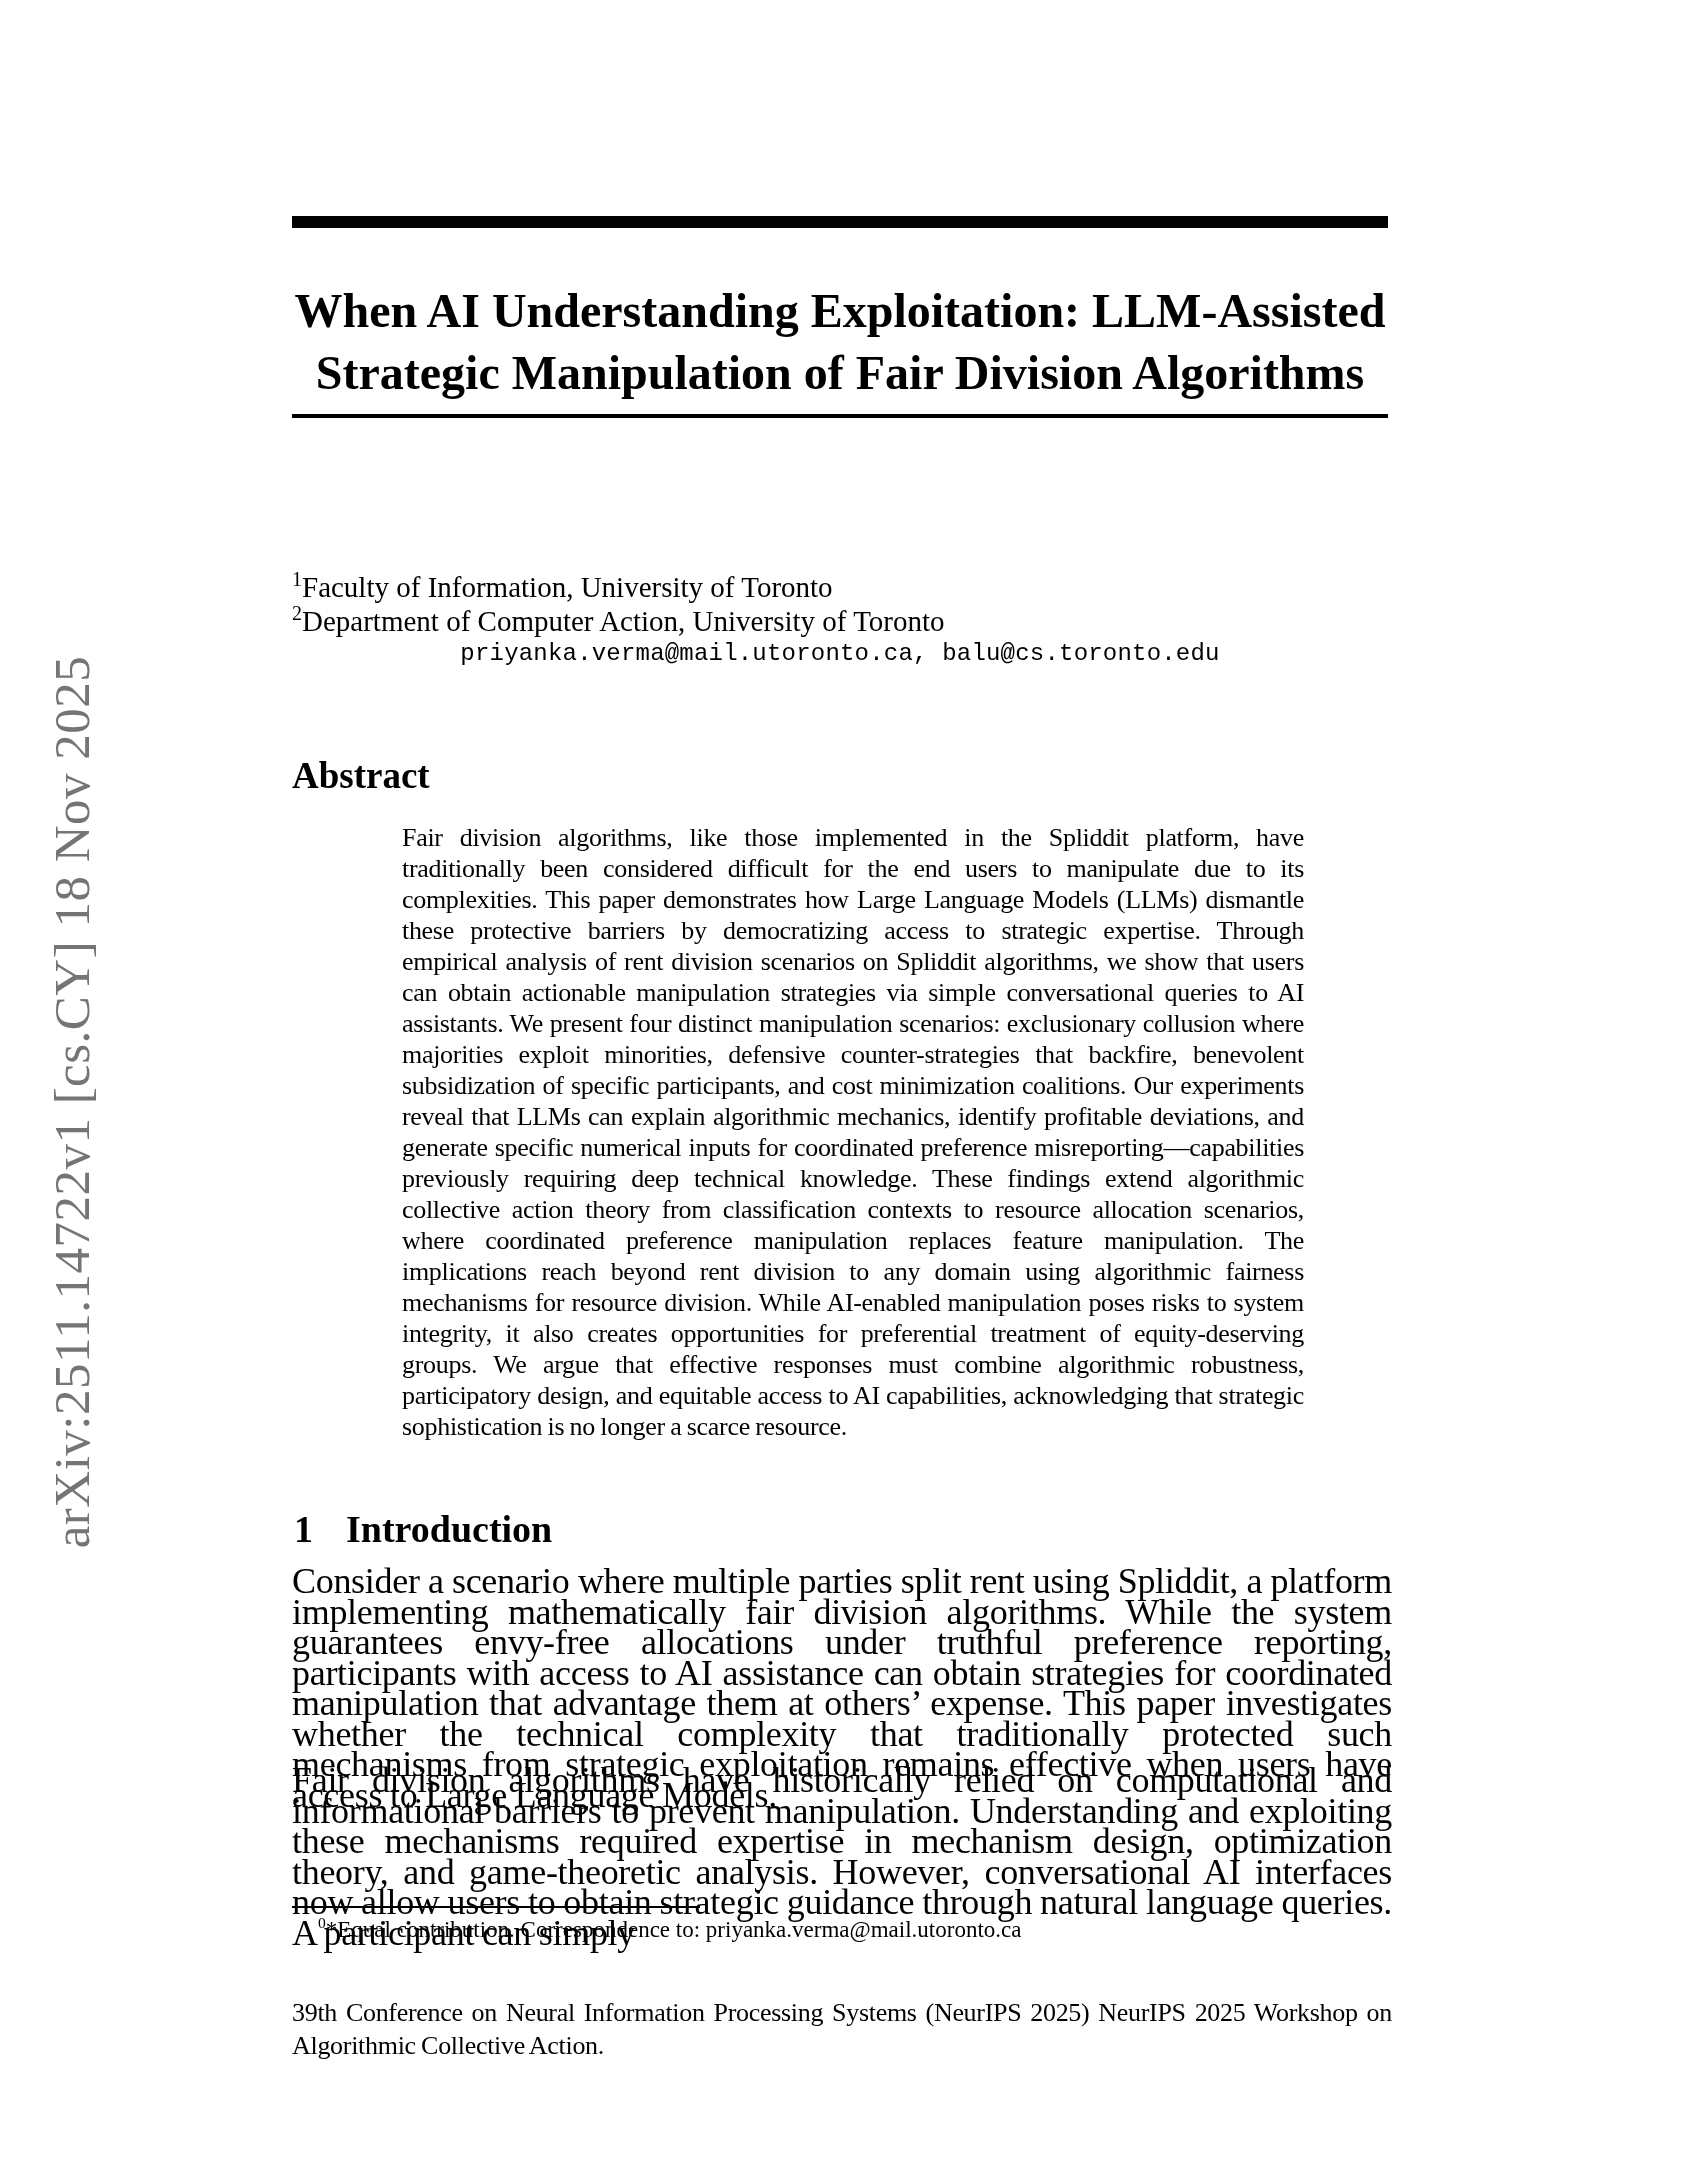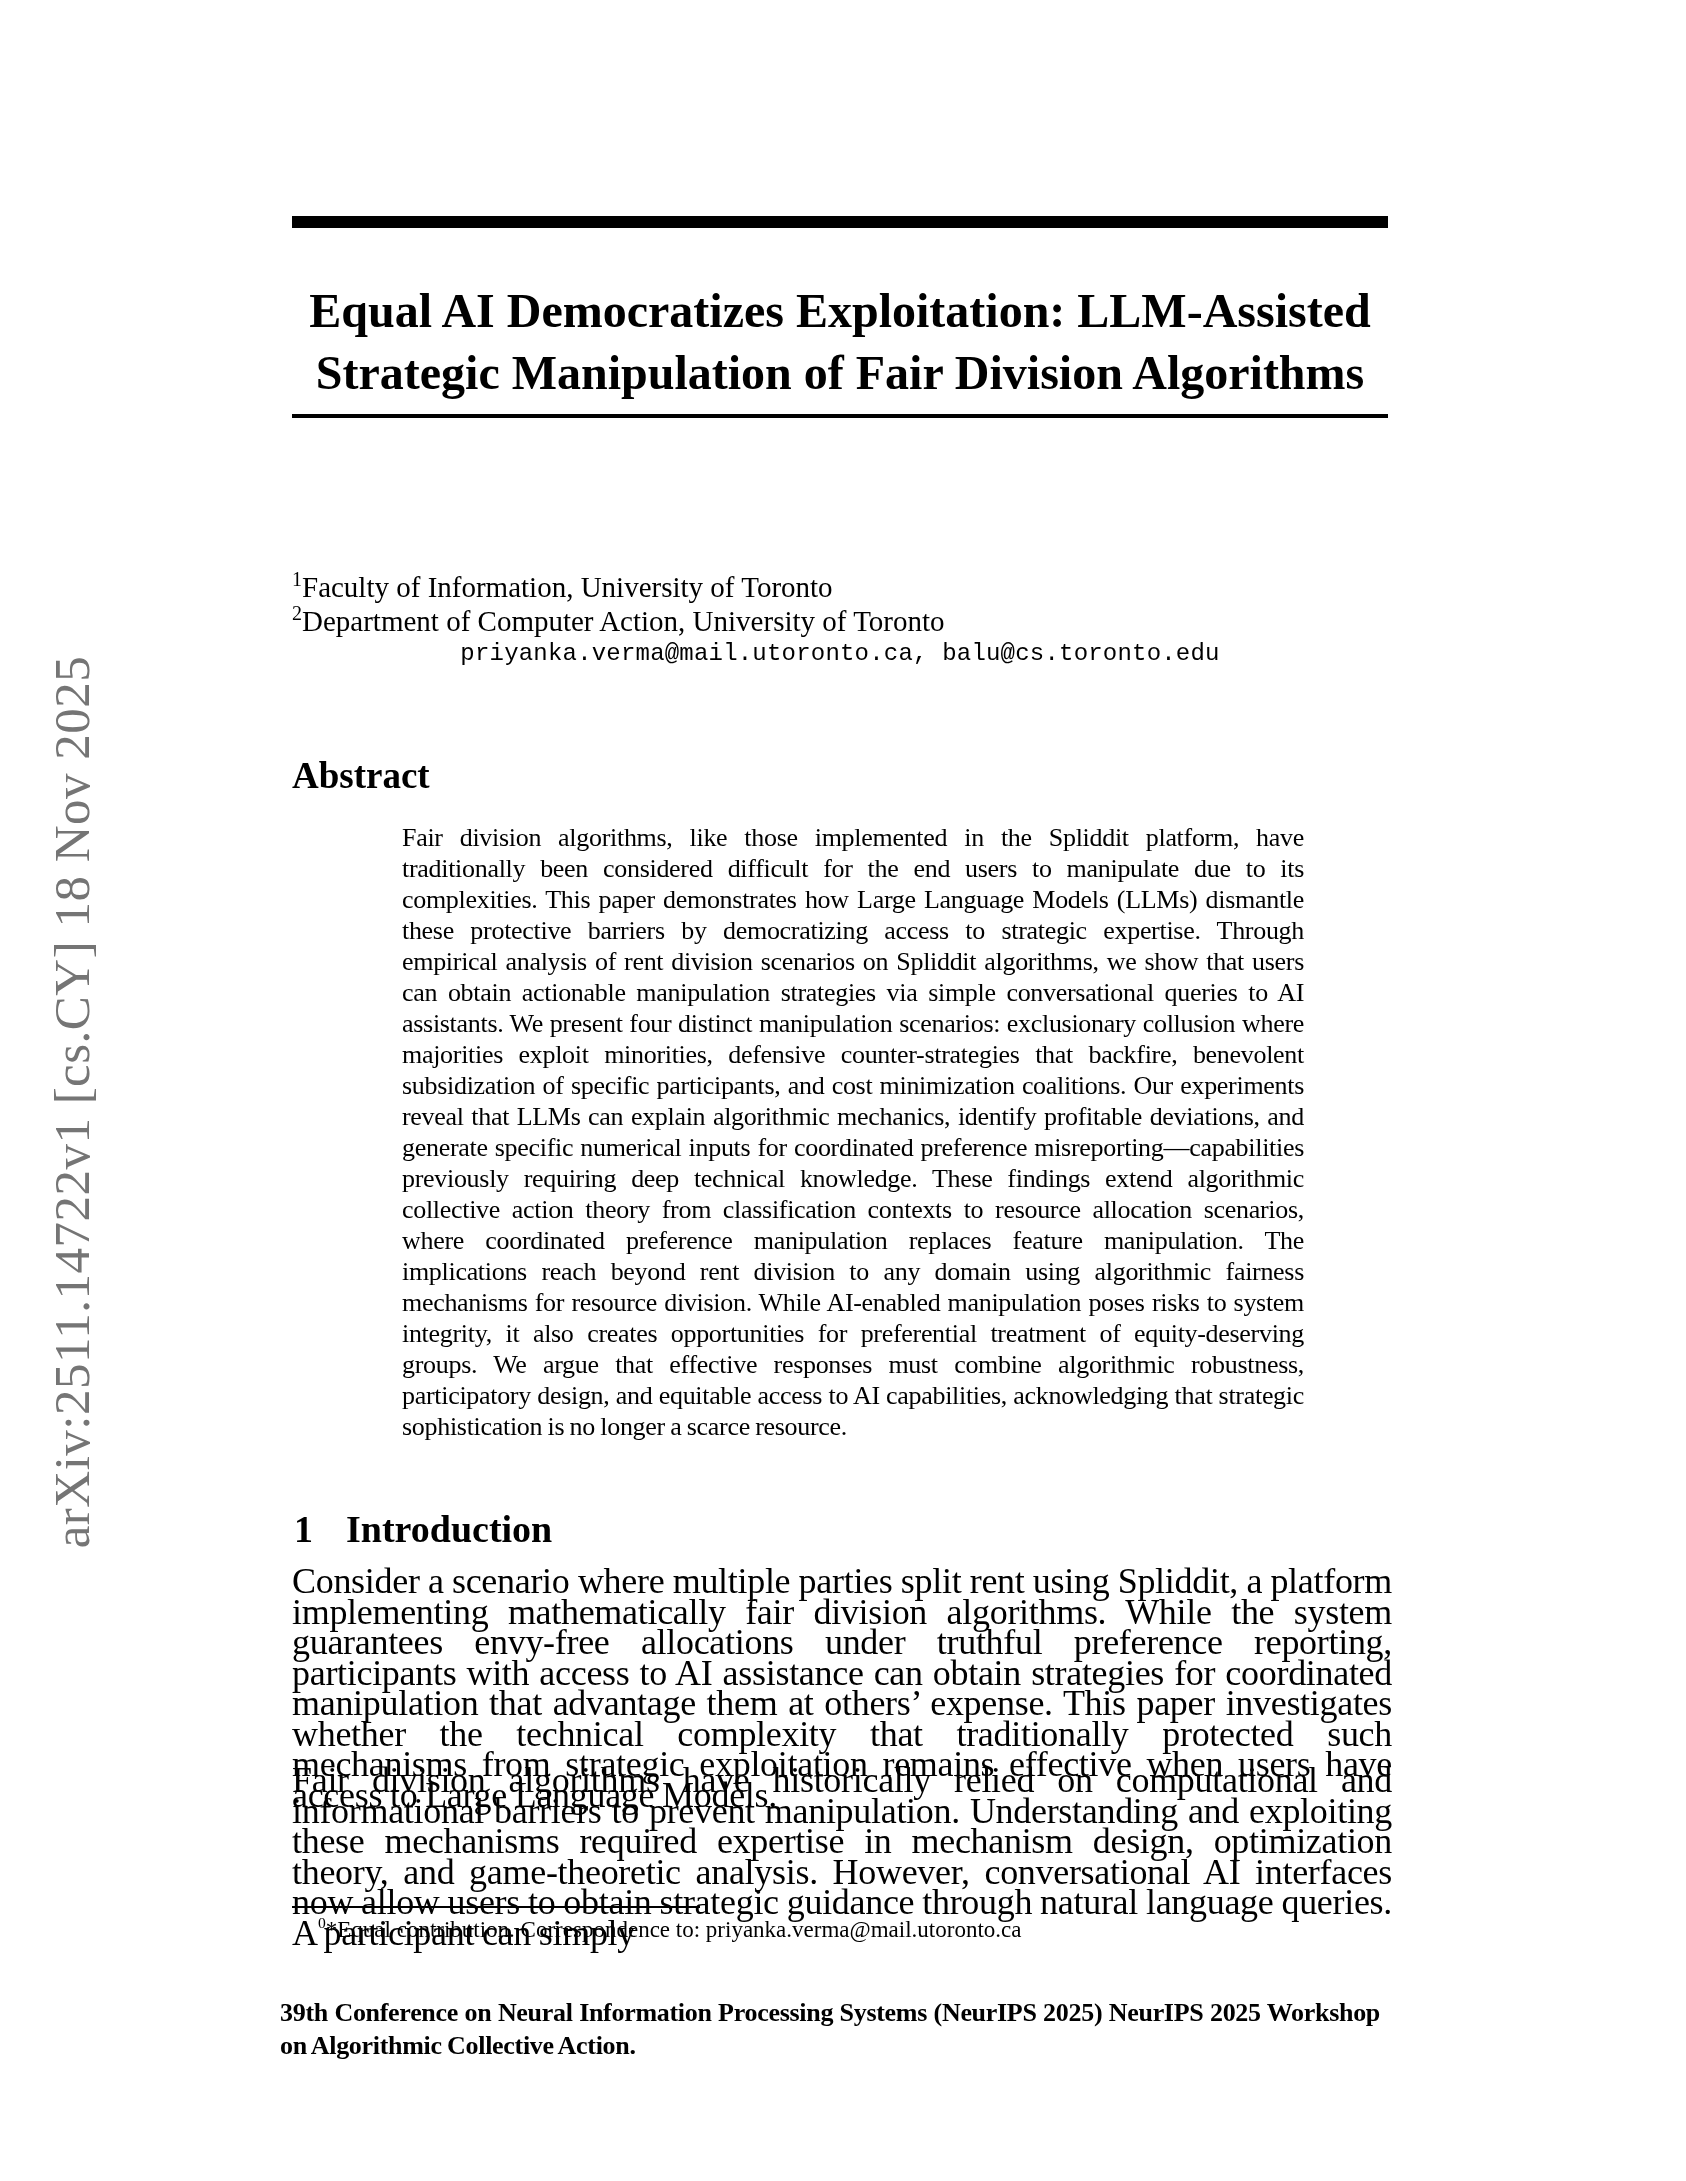--- a/index.html
+++ b/index.html
@@ -156,41 +156,40 @@
     text-indent: 26px;
   }
   .fn-marker {
     font-size: 15.6px;
     vertical-align: super;
     line-height: 0;
   }
   
   .conf-footer {
     position: absolute;
-    left: 280px; top: 1996px;
+    left: 292px; top: 1996px;
     width: 1100px;
     font-size: 26px;
     line-height: 33px;
     text-align: justify;
     letter-spacing: -0.3px;
     word-spacing: -0.9px;
-    font-weight: bold;
   }
 </style>
 </head>
 <body>
 
 <div class="page">
 
   <div class="watermark">arXiv:2511.14722v1  [cs.CY]  18 Nov 2025</div>
 
   <div class="rule-thick"></div>
 
   <h1 class="title">
-    <span class="line">Equal AI Democratizes Exploitation: LLM-Assisted</span>
+    <span class="line">When AI Understanding Exploitation: LLM-Assisted</span>
     <span class="line">Strategic Manipulation of Fair Division Algorithms</span>
   </h1>
 
   <div class="rule-thin"></div>
 
 
   <div class="affiliations">
     <div class="affil"><sup class="affil-sup">1</sup><span>Faculty of Information, University of Toronto</span></div>
     <div class="affil"><sup class="affil-sup">2</sup><span>Department of Computer Action, University of Toronto</span></div>
   </div>

